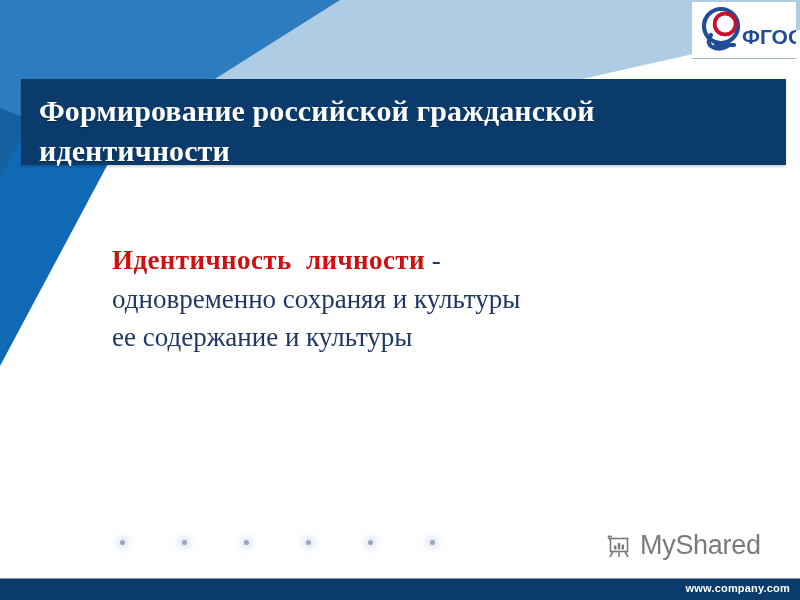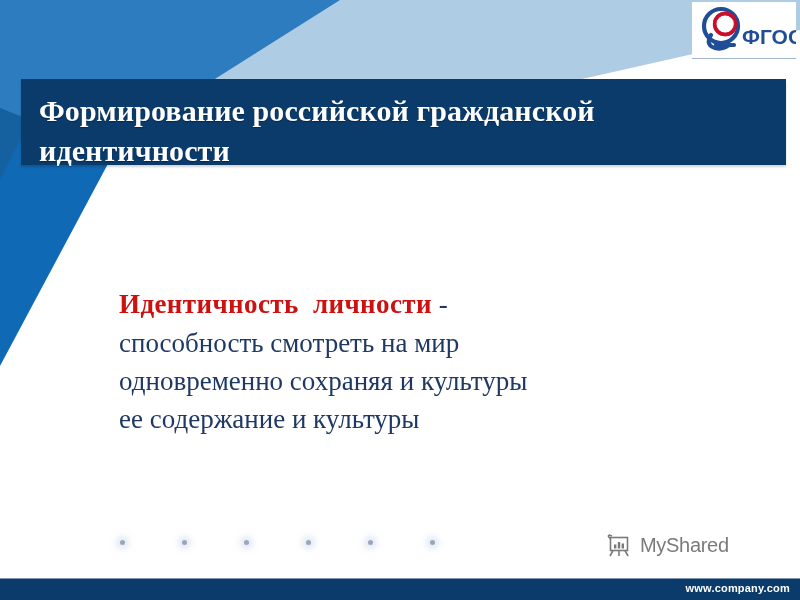--- a/index.html
+++ b/index.html
@@ -46,24 +46,23 @@
     font-weight: bold;
     font-size: 30px;
     line-height: 1.32;
     letter-spacing: 0.1px;
     text-shadow: 0 1px 1px rgba(0,0,0,0.35);
   }
 
   
   #body-block {
     position: absolute;
-    left: 119px;
+    left: 112px;
     top: 240px;
     width: 600px;
-    margin-top: 44px;
   }
   .body-line {
     font-family: "Liberation Serif", "DejaVu Serif", serif;
     font-size: 27px;
     line-height: 38px;
     color: #1F3864;
     white-space: pre;
   }
   .body-line.first {
     line-height: 40px;
@@ -115,21 +114,21 @@
     position: absolute;
     left: 604px;
     top: 530px;
     display: flex;
     align-items: center;
     gap: 6px;
     opacity: 0.82;
   }
   #watermark-label {
     font-family: "Liberation Sans", "DejaVu Sans", sans-serif;
-    font-size: 20px;
+    font-size: 27px;
     color: #5e5e5e;
     letter-spacing: -0.3px;
   }
 
   
   #footer-bar {
     position: absolute;
     left: 0;
     top: 578px;
     width: 800px;
@@ -185,21 +184,20 @@
       <text x="50" y="42" font-family="Liberation Sans, DejaVu Sans, sans-serif" font-size="21" font-weight="bold" fill="#1F4E96">ФГОС</text>
     </svg>
   </div>
 
   <div id="title-bar">
     <div id="title-text">Формирование российской гражданской идентичности</div>
   </div>
 
   <div id="body-block">
     <div class="body-line first"><span class="lead-term">Идентичность  личности</span><span class="lead-dash"> -</span></div>
-    <div class="body-line">способность смотреть на мир</div>
     <div class="body-line">одновременно сохраняя и культуры</div>
     <div class="body-line">ее содержание и культуры</div>
   </div>
 
   <div id="dots-row">
     <span class="dot"></span>
     <span class="dot"></span>
     <span class="dot"></span>
     <span class="dot"></span>
     <span class="dot"></span>

